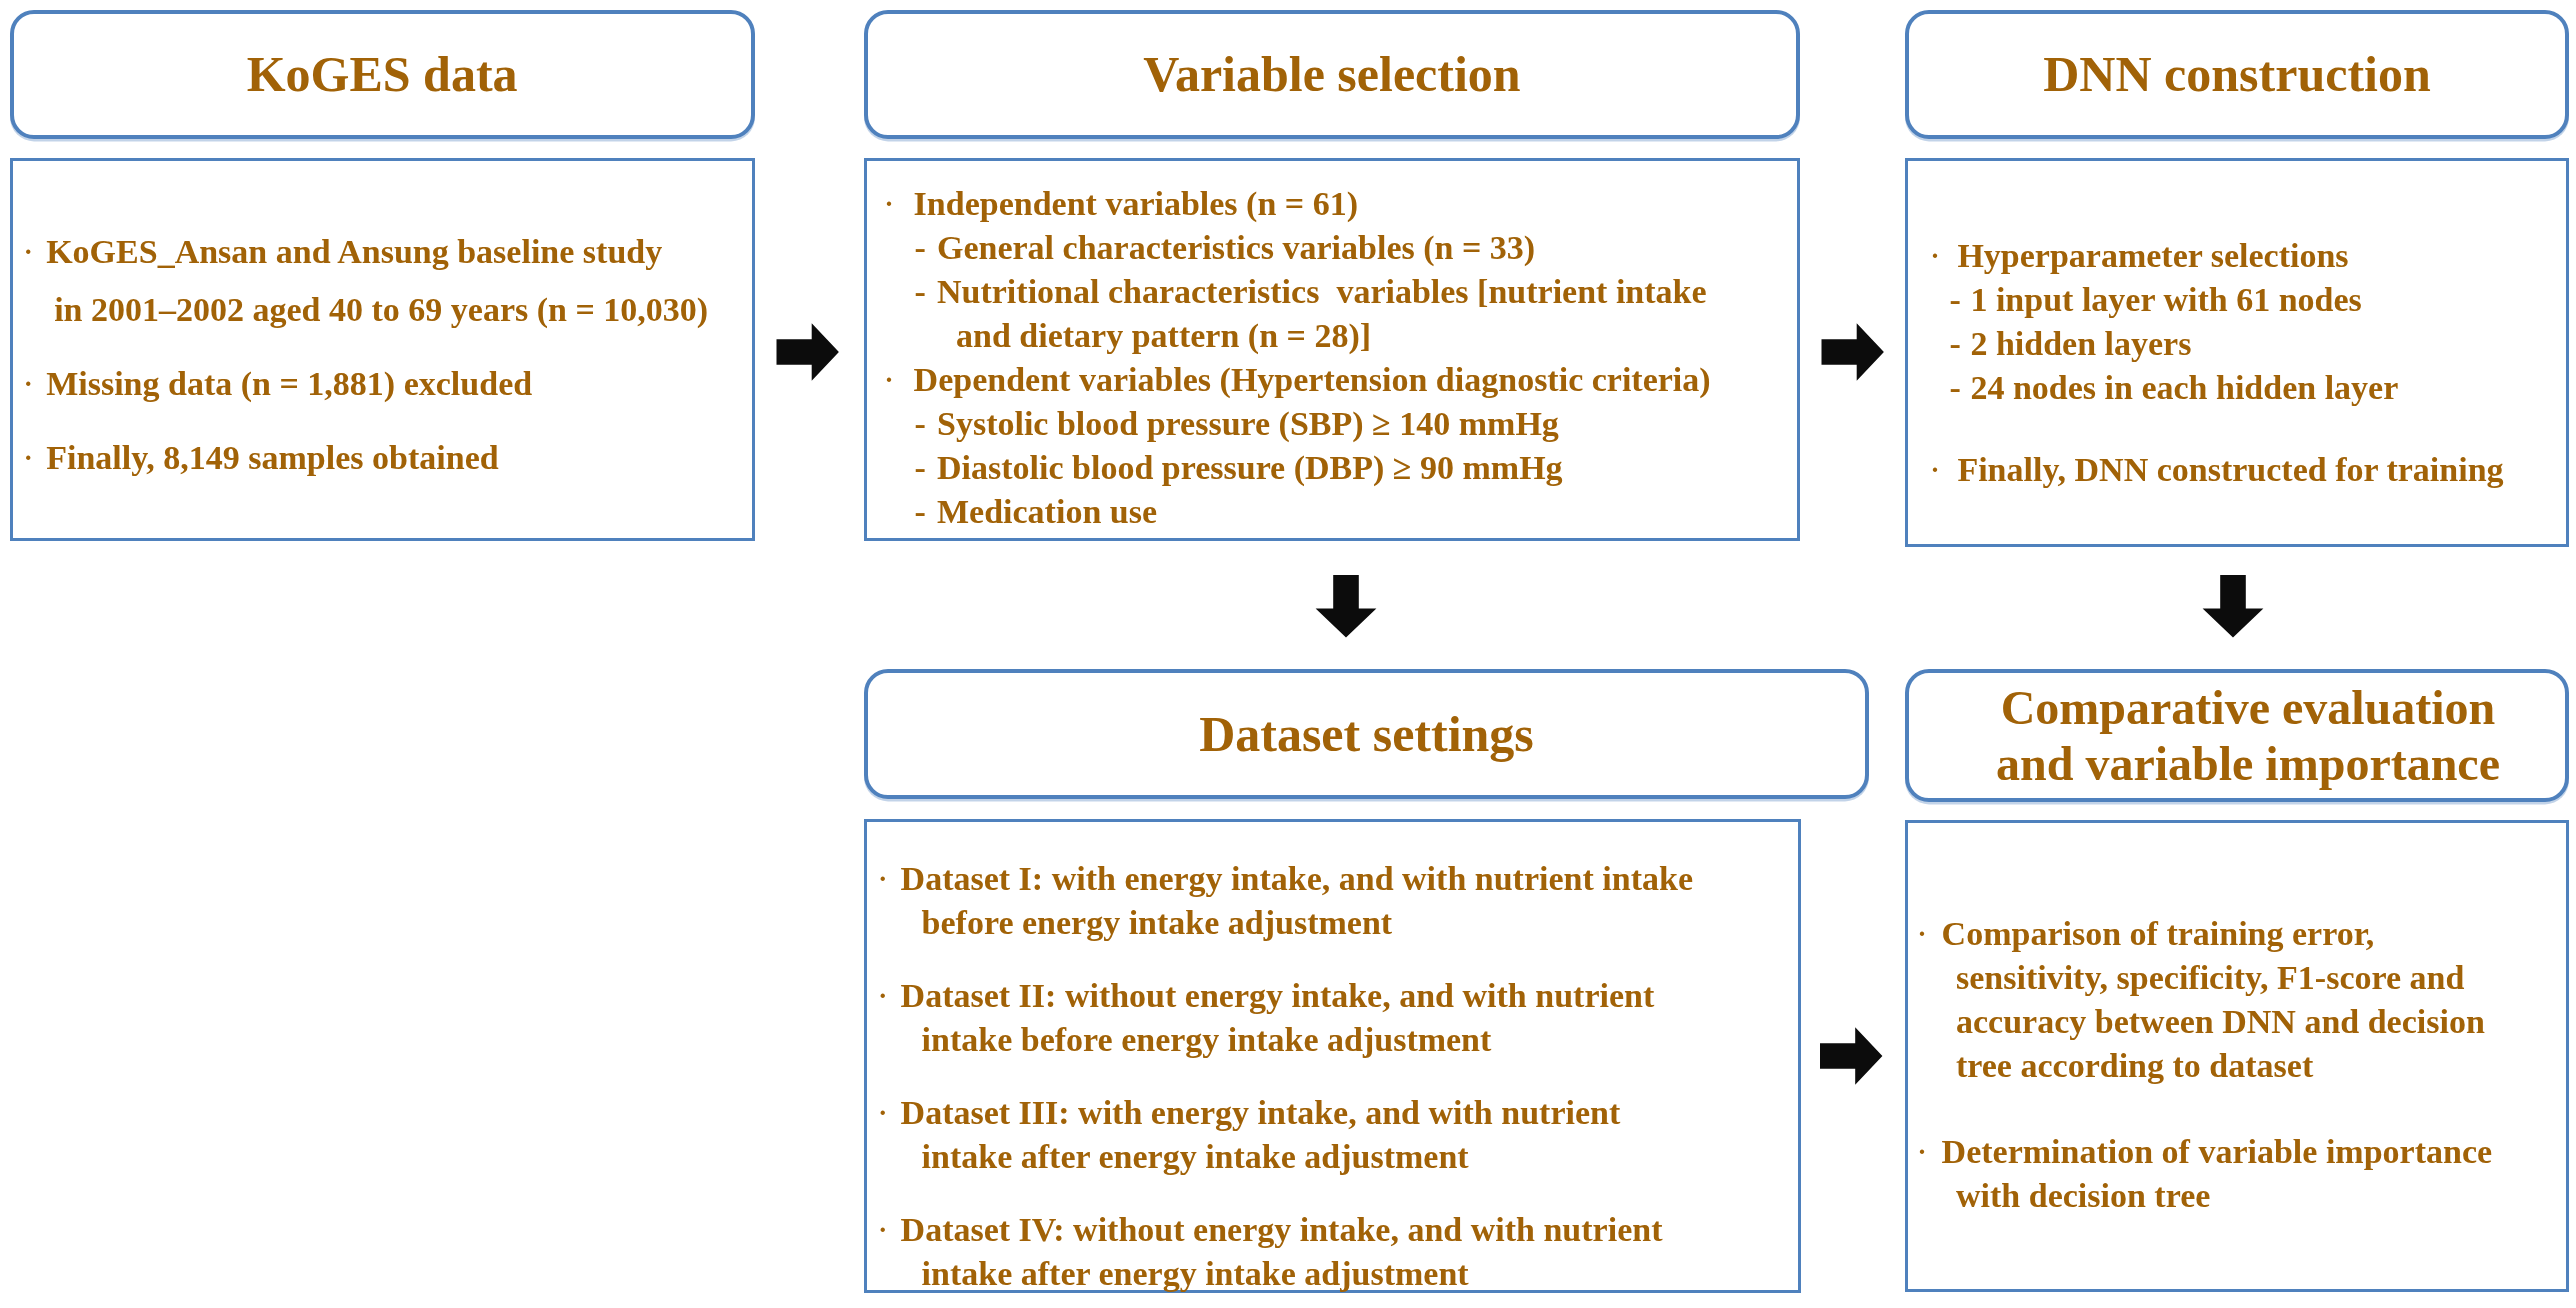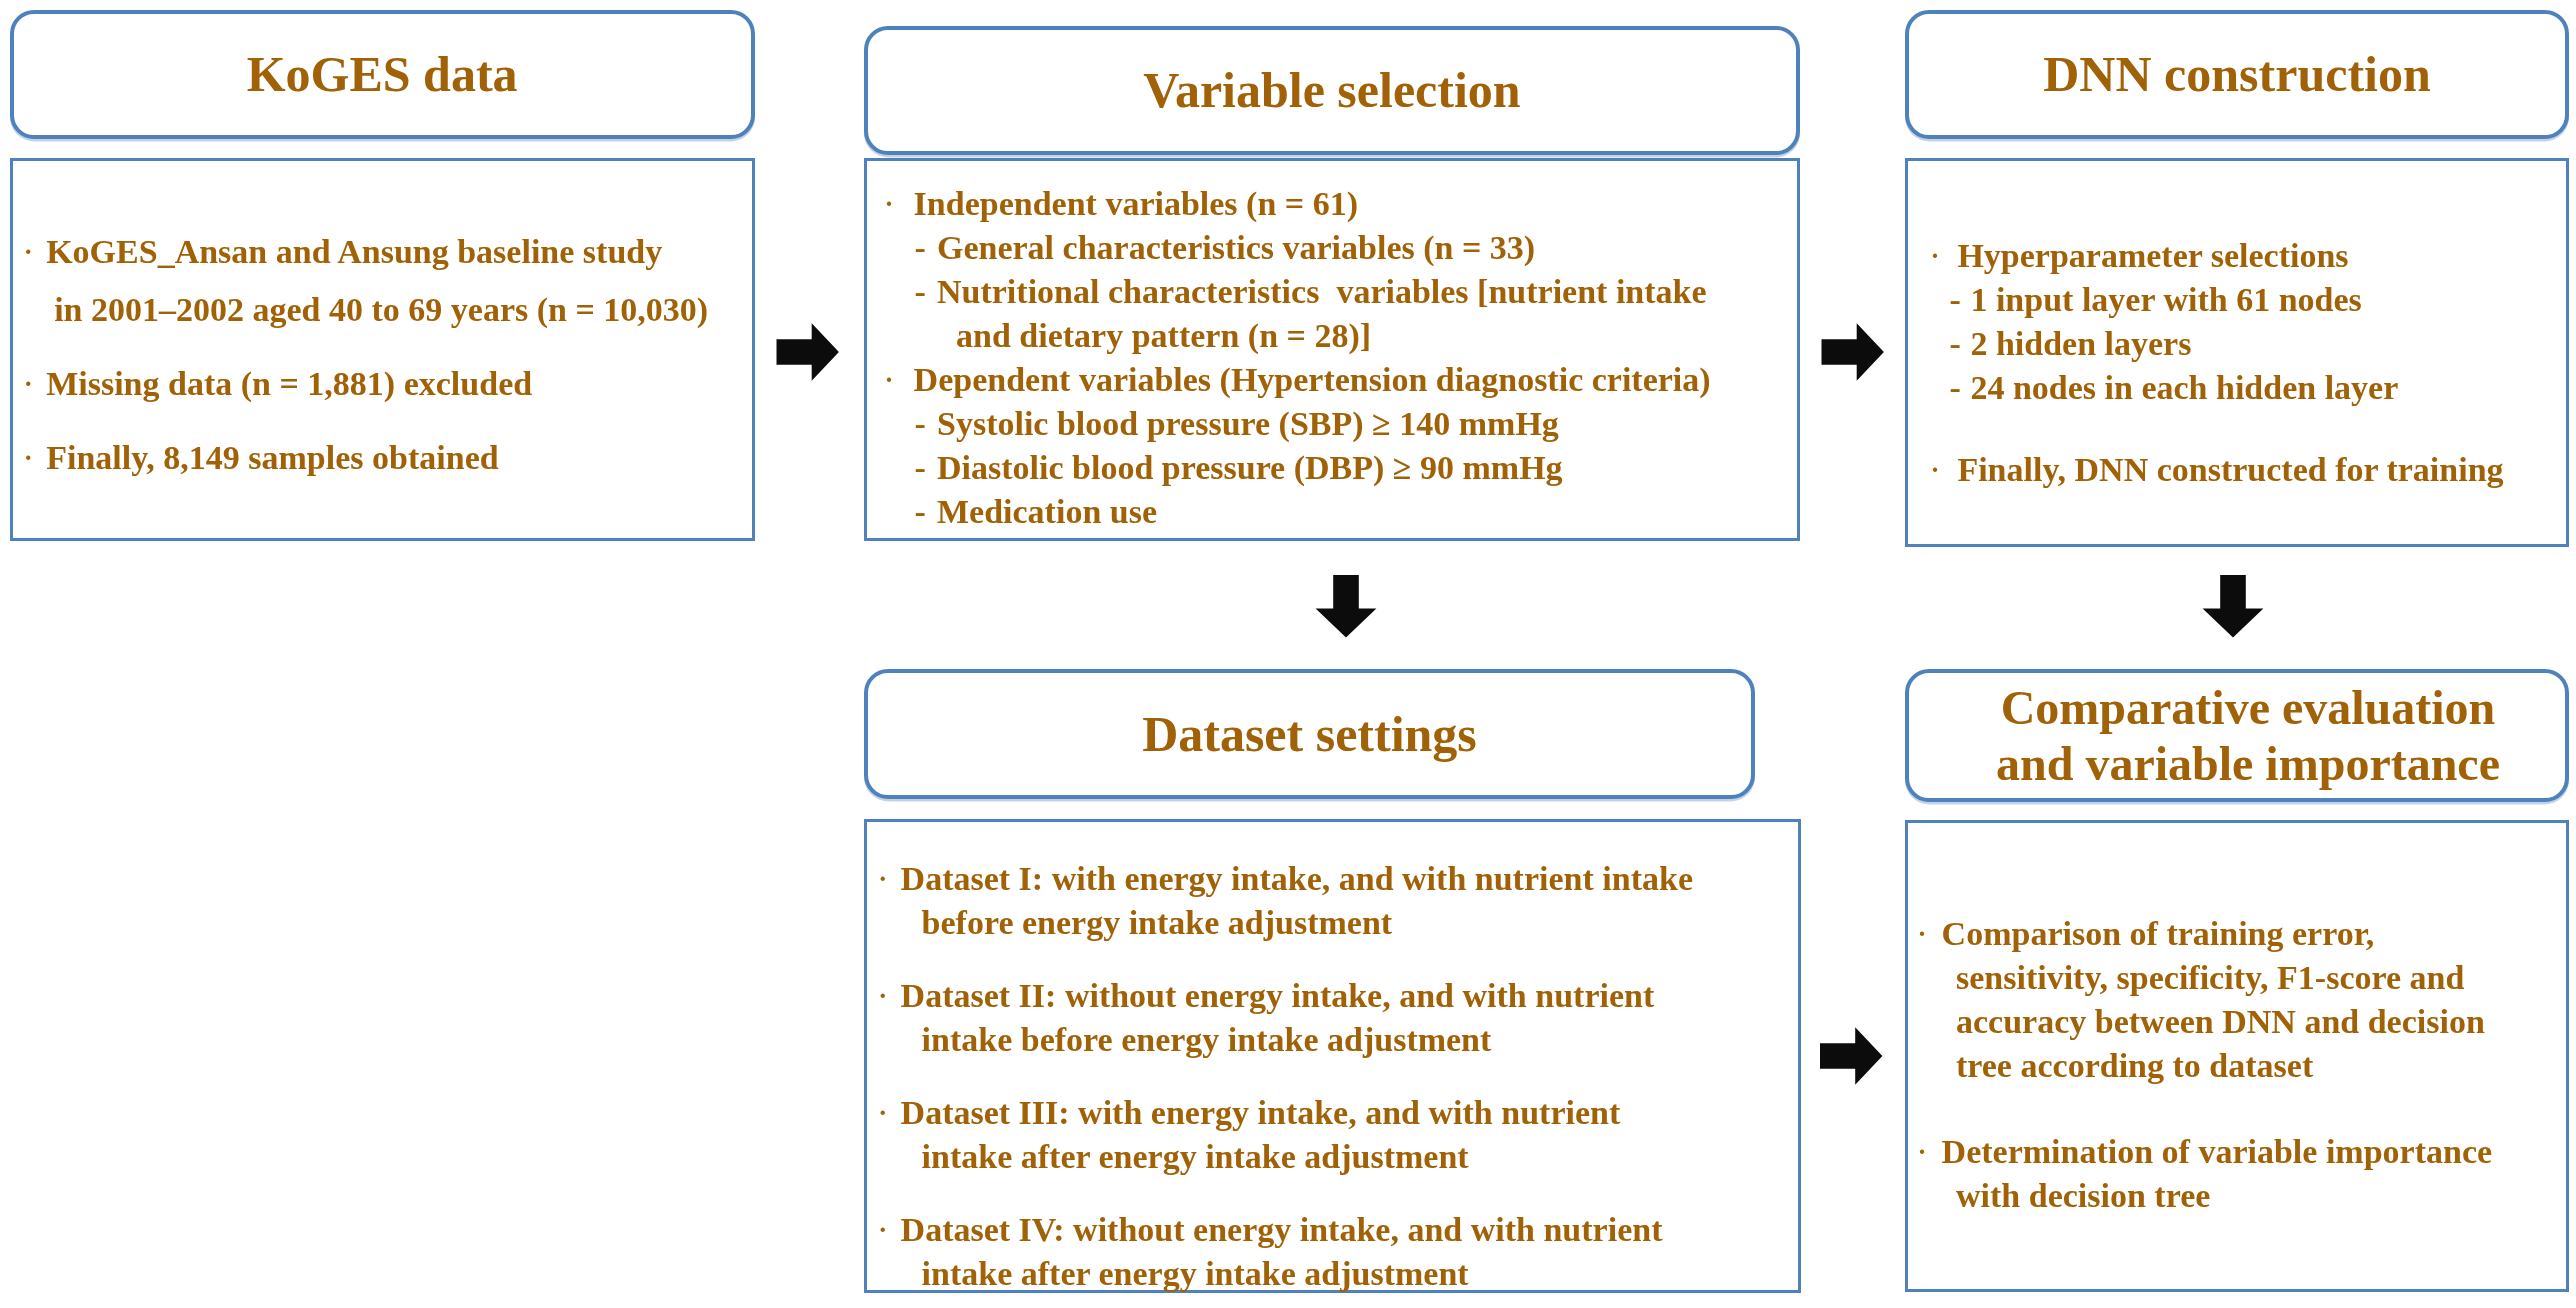--- a/index.html
+++ b/index.html
@@ -75,21 +75,21 @@
 </style>
 </head>
 <body>
 
 <div id="canvas">
 
   <div class="hdr" style="left:9.6px;top:9.6px;width:745px;height:129px;">
     <span>KoGES data</span>
   </div>
 
-  <div class="hdr" style="left:864px;top:9.6px;width:936px;height:129px;margin-top:16px;">
+  <div class="hdr" style="left:864px;top:9.6px;width:936px;height:129px;">
     <span>Variable selection</span>
   </div>
 
   <div class="hdr" style="left:1905px;top:9.6px;width:664px;height:129px;">
     <span>DNN construction</span>
   </div>
 
   <div class="cbox b-koges" style="left:9.6px;top:158px;width:745px;height:383px;">
       <div class="item">
         <span class="bullet">·</span>
@@ -206,21 +206,21 @@
     <svg viewBox="0 0 80 80">
         <polygon points="24,0 56,0 56,42 78,42 40,78 2,42 24,42"></polygon>
       </svg>
   </div>
   <div class="arrow" style="left:2201px;top:575px;width:64px;height:64px;">
     <svg viewBox="0 0 80 80">
         <polygon points="24,0 56,0 56,42 78,42 40,78 2,42 24,42"></polygon>
       </svg>
   </div>
 
-  <div class="hdr" style="left:864px;top:669px;width:891px;height:130px;">
+  <div class="hdr" style="left:864px;top:669px;width:1005px;height:130px;">
     <span>Dataset settings</span>
   </div>
 
   <div class="hdr" style="left:1905px;top:669px;width:664px;height:133px;">
     <span class="twoline">
       <span>Comparative evaluation</span>
       <span>and variable importance</span>
     </span>
   </div>
 

